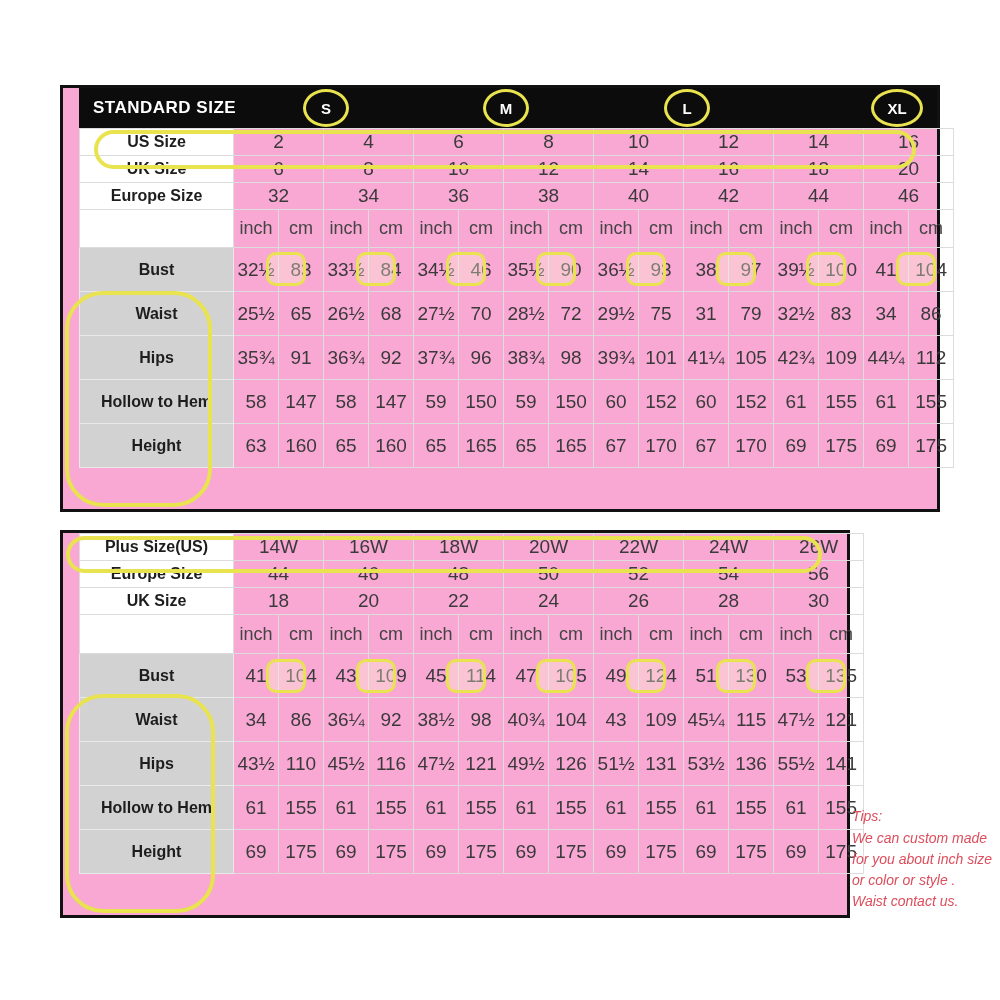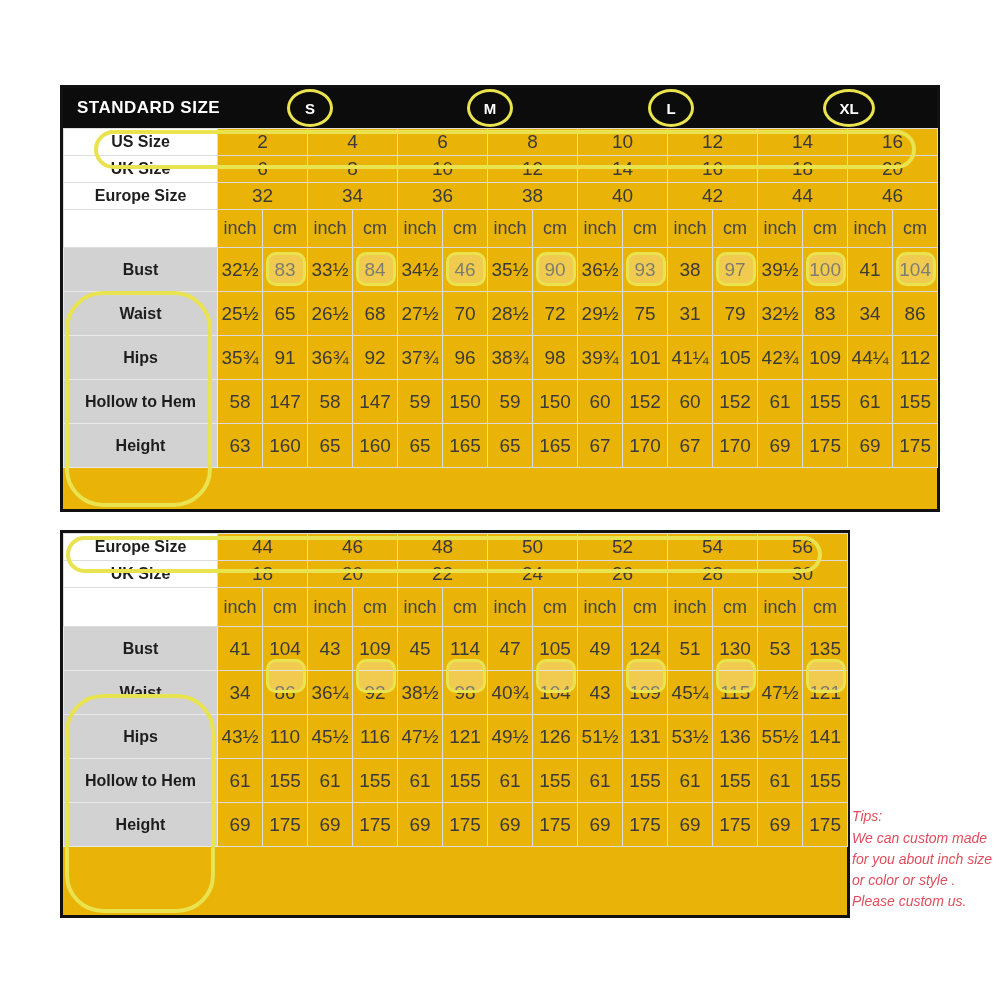--- a/index.html
+++ b/index.html
@@ -7,34 +7,34 @@
     --header-bg:#0c0c0c;
     --label-gray:#d2d2d2;
     --tips-red:#dd4e5d;
     --grid:#dcdcdc;
     --num:#3a3a3a;
   }
   html,body{margin:0;padding:0;background:#fff;}
   body{font-family:"Liberation Sans","DejaVu Sans",sans-serif;}
   #page{position:relative;width:1000px;height:1000px;background:#fff;overflow:hidden;}
 
-  .tbl-box{position:absolute;border:3px solid #111;background:#eab308;box-sizing:border-box;}
+  .tbl-box{position:absolute;border:3px solid #111;background:#f9a8d4;box-sizing:border-box;padding-left:16px;}
   #std-box{left:60px;top:85px;width:880px;height:427px;}
   #plus-box{left:60px;top:530px;width:790px;height:388px;}
 
   .black-header{position:relative;height:40px;background:var(--header-bg);}
   .black-header .title{position:absolute;left:14px;top:0;line-height:40px;color:#fff;
     font-weight:bold;font-size:17px;letter-spacing:.5px;}
   .hdr-letter{position:absolute;top:1px;height:32px;width:40px;border:3px solid var(--hl);
     border-radius:50%;color:#fff;font-weight:bold;font-size:15px;display:flex;
     align-items:center;justify-content:center;}
   #ltr-s{left:224px;}
   #ltr-m{left:404px;}
   #ltr-l{left:585px;}
-  #ltr-xl{left:760px;width:46px;text-align:right;}
+  #ltr-xl{left:792px;width:46px;text-align:right;}
 
   table{border-collapse:collapse;table-layout:fixed;width:100%;}
   td,th{border:1px solid var(--grid);text-align:center;vertical-align:middle;
     overflow:hidden;white-space:nowrap;padding:0;}
   th.lbl{font-weight:bold;font-size:16px;color:#1d1d1d;background:#fff;}
   th.lbl.gray{background:var(--label-gray);border-color:#e9e9e9;}
   th.lbl.empty{background:#fff;}
   td.num{font-size:19px;font-weight:normal;color:var(--num);}
   td.unit{font-size:18px;color:#444;}
   tr.r-size{height:27px;}
@@ -255,20 +255,30 @@
           <col style="width: 45px;">
           <col style="width: 45px;">
           <col style="width: 45px;">
           <col style="width: 45px;">
           <col style="width: 45px;">
           <col style="width: 45px;">
           <col style="width: 45px;">
           <col style="width: 45px;">
         </colgroup>
       <tbody>
+          <tr class="r-size">
+            <th class="lbl">Plus Size(US)</th>
+            <td class="num" colspan="2">14W</td>
+            <td class="num" colspan="2">16W</td>
+            <td class="num" colspan="2">18W</td>
+            <td class="num" colspan="2">20W</td>
+            <td class="num" colspan="2">22W</td>
+            <td class="num" colspan="2">24W</td>
+            <td class="num" colspan="2">26W</td>
+          </tr>
           <tr class="r-size">
             <th class="lbl">Europe Size</th>
             <td class="num" colspan="2">44</td>
             <td class="num" colspan="2">46</td>
             <td class="num" colspan="2">48</td>
             <td class="num" colspan="2">50</td>
             <td class="num" colspan="2">52</td>
             <td class="num" colspan="2">54</td>
             <td class="num" colspan="2">56</td>
           </tr>
@@ -408,16 +418,16 @@
       <div class="anno cmbox" style="left: 626px; top: 659px;"></div>
       <div class="anno cmbox" style="left: 716px; top: 659px;"></div>
       <div class="anno cmbox" style="left: 806px; top: 659px;"></div>
     </div>
 
   <div id="tips">
     <div class="t-title">Tips:</div>
     <div>We can custom made</div>
     <div>for you about inch size</div>
     <div>or color or style .</div>
-    <div>Please custom us.</div>
+    <div>Waist contact us.</div>
   </div>
 
 </div>
 
 </body></html>

